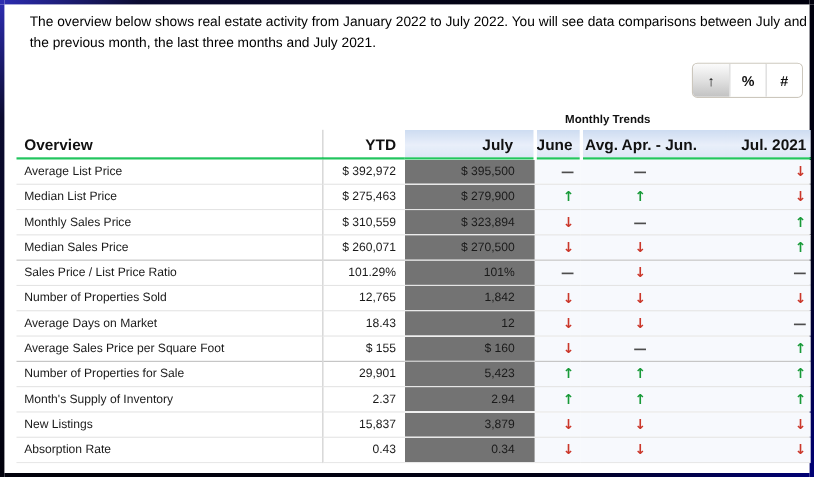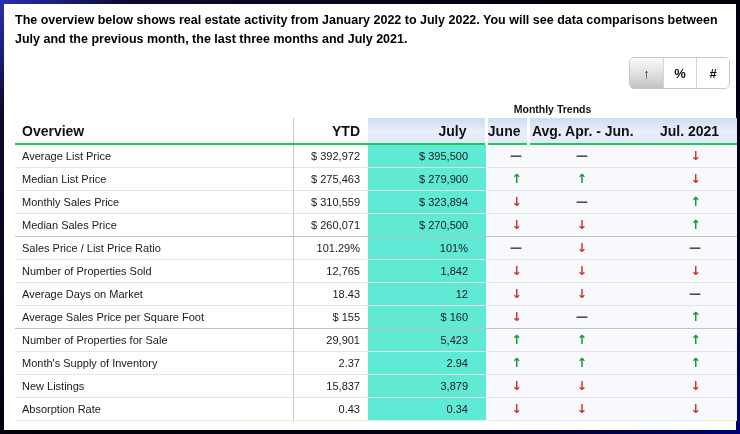--- a/index.html
+++ b/index.html
@@ -10,22 +10,22 @@
     position: relative;
     overflow: hidden;
   }
   .frame {
     position: absolute; inset: 0;
     border: 4px solid #000;
     border-image: linear-gradient(140deg, #2c2cb0 0%, #0b0b30 10%, #000008 45%, #000015 80%, #000075 100%) 1;
     background: #fff;
   }
   .intro {
-    position: absolute; left: 11px; top: 7px; width: 714px;
-    font-size: 12.5px; line-height: 19px; color: #000; font-weight: bold;
+    position: absolute; left: 23px; top: 7px; width: 714px;
+    font-size: 12.5px; line-height: 19px; color: #000;
   }
   .toolbar {
     position: absolute; top: 53px; right: 6px;
     display: flex; border: 1px solid #ccc7bd; border-radius: 5px;
     overflow: hidden; background: #fff;
   }
   .tbtn {
     width: 33px; height: 30px; display: flex; align-items: center; justify-content: center;
     font-family: "Liberation Sans", "DejaVu Sans", sans-serif;
     font-size: 13px; font-weight: bold; color: #111;
@@ -41,24 +41,24 @@
   th, td { padding: 0; font-weight: normal; overflow: hidden; white-space: nowrap; }
   tr.trends-row th { height: 19px; }
   .monthly-trends { font-weight: bold; font-size: 10.5px; color: #111; }
   tr.col-row th { font-weight: bold; height: 26px; font-size: 14px; color: #111; }
   tbody td { height: 23px; }
   .c-overview { text-align: left; padding-left: 7px; border-right: 1px solid #c9c9c9; }
   .c-ytd     { text-align: right; padding-right: 8px; }
   .c-july    { text-align: right; padding-right: 18px; }
   .c-june    { text-align: right; padding-right: 6px; }
   .c-avg     { text-align: center; padding-right: 24px; }
-  .c-jul2021 { text-align: right; padding-right: 36px; }
+  .c-jul2021 { text-align: right; padding-right: 4px; }
   th.hl { background: linear-gradient(180deg, #cddcf1 0%, #e9effa 55%, #dde8f6 100%); }
   th.gap { border-left: 3px solid #fff; }
-  td.c-july { background: #5eead4; }
+  td.c-july { background: #737373; }
   td.c-june, td.c-avg, td.c-jul2021 { background: #f7f9fd; }
   tbody tr { border-top: 1px solid #e4e4e4; }
   tbody tr:first-child { border-top: 2px solid #22c55e; }
   tbody tr.group-start { border-top: 1px solid #c0c0c0; }
   tbody tr:last-child { border-bottom: 1px solid #e8e8e8; }
   .trend { font-weight: bold; font-size: 12.5px; font-family: "DejaVu Sans", "Liberation Sans", sans-serif; }
   .trend.up { color: #189a38; }
   .trend.down { color: #cb372a; }
   .trend.dash { color: #4d4d4d; font-size: 12px; }
   td.bold { font-weight: normal; }

